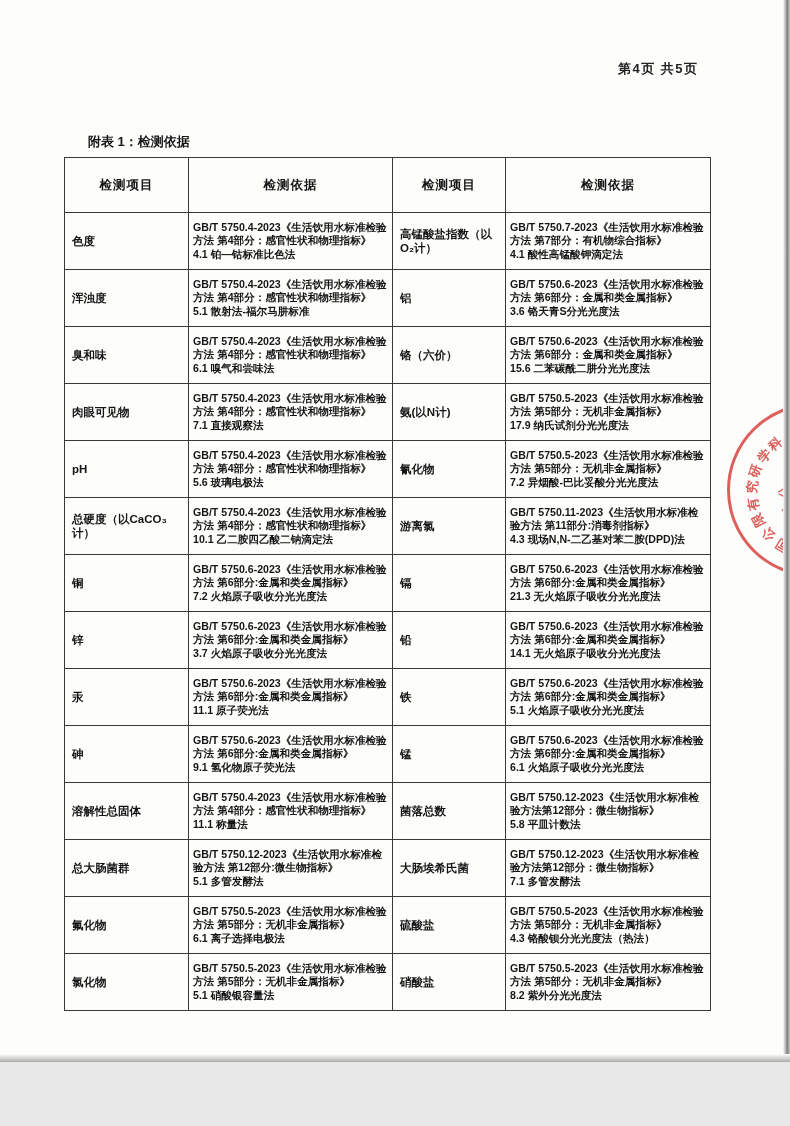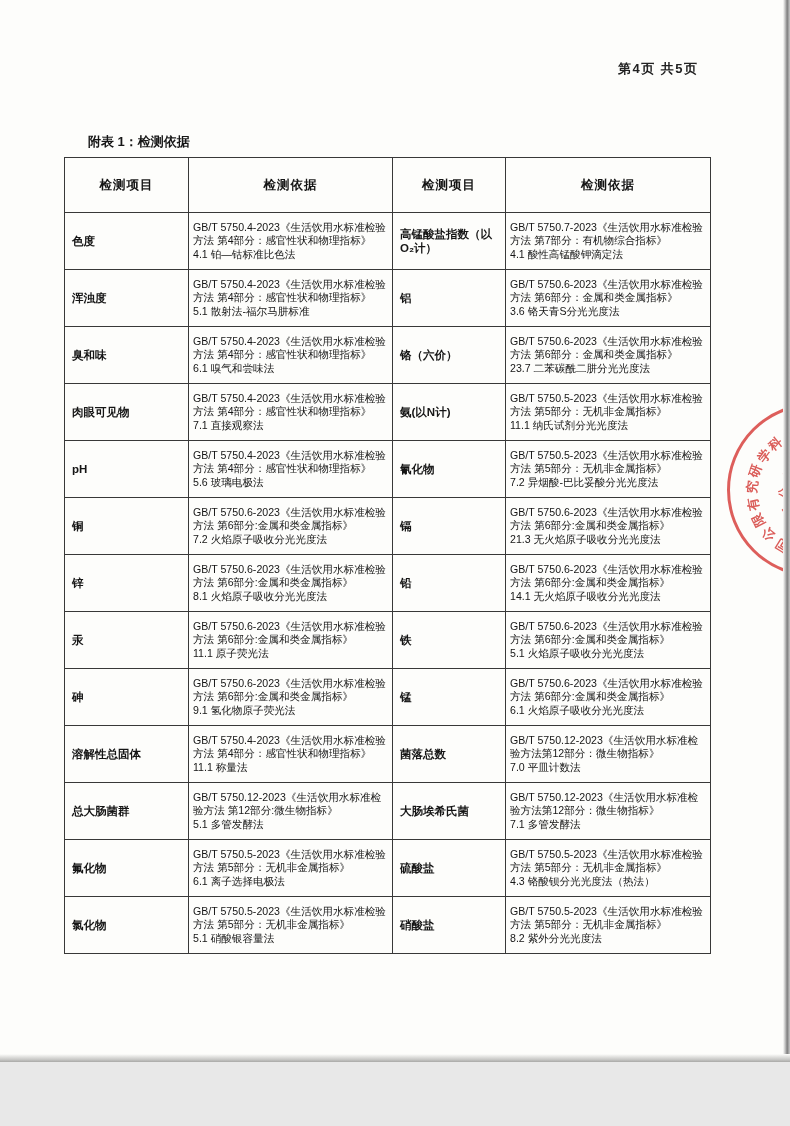--- a/index.html
+++ b/index.html
@@ -44,21 +44,21 @@
   th.hdr {
     font-size:12.5px; font-weight:bold; text-align:center;
     color:#151515; letter-spacing:1px; background:#fdfdfb;
   }
   td.item {
     font-size:11.5px; font-weight:bold; text-align:left;
     vertical-align:middle; padding:2px 3px 2px 7px; line-height:14px;
     color:#151515;
   }
   td.basis-cell {
-    font-size:10.6px; font-weight:normal; text-align:left;
+    font-size:10.6px; font-weight:bold; text-align:left;
     vertical-align:middle; padding:1px 3px 1px 4px; line-height:13.2px;
     color:#151515;
   }
   td.basis-cell .std { display:block; }
   td.basis-cell .method { display:block; }
   
   .stamp {
     position:absolute; left:727px; top:403px; width:174px; height:174px;
     pointer-events:none;
   }
@@ -123,64 +123,76 @@
         </tr>
         <tr>
           <td class="item">臭和味</td>
           <td class="basis-cell">
             <span class="std">GB/T 5750.4-2023《生活饮用水标准检验方法 第4部分：感官性状和物理指标》</span>
             <span class="method">6.1 嗅气和尝味法</span>
           </td>
           <td class="item">铬（六价）</td>
           <td class="basis-cell">
             <span class="std">GB/T 5750.6-2023《生活饮用水标准检验方法 第6部分：金属和类金属指标》</span>
-            <span class="method">23.7 二苯碳酰二肼分光光度法</span>
+            <span class="method">15.6 二苯碳酰二肼分光光度法</span>
           </td>
         </tr>
         <tr>
           <td class="item">肉眼可见物</td>
           <td class="basis-cell">
             <span class="std">GB/T 5750.4-2023《生活饮用水标准检验方法 第4部分：感官性状和物理指标》</span>
             <span class="method">7.1 直接观察法</span>
           </td>
           <td class="item">氨(以N计)</td>
           <td class="basis-cell">
             <span class="std">GB/T 5750.5-2023《生活饮用水标准检验方法 第5部分：无机非金属指标》</span>
-            <span class="method">11.1 纳氏试剂分光光度法</span>
+            <span class="method">17.9 纳氏试剂分光光度法</span>
           </td>
         </tr>
         <tr>
           <td class="item">pH</td>
           <td class="basis-cell">
             <span class="std">GB/T 5750.4-2023《生活饮用水标准检验方法 第4部分：感官性状和物理指标》</span>
             <span class="method">5.6 玻璃电极法</span>
           </td>
           <td class="item">氰化物</td>
           <td class="basis-cell">
             <span class="std">GB/T 5750.5-2023《生活饮用水标准检验方法 第5部分：无机非金属指标》</span>
             <span class="method">7.2 异烟酸-巴比妥酸分光光度法</span>
           </td>
         </tr>
         <tr>
+          <td class="item">总硬度（以CaCO₃计）</td>
+          <td class="basis-cell">
+            <span class="std">GB/T 5750.4-2023《生活饮用水标准检验方法 第4部分：感官性状和物理指标》</span>
+            <span class="method">10.1 乙二胺四乙酸二钠滴定法</span>
+          </td>
+          <td class="item">游离氯</td>
+          <td class="basis-cell">
+            <span class="std">GB/T 5750.11-2023《生活饮用水标准检验方法 第11部分:消毒剂指标》</span>
+            <span class="method">4.3 现场N,N-二乙基对苯二胺(DPD)法</span>
+          </td>
+        </tr>
+        <tr>
           <td class="item">铜</td>
           <td class="basis-cell">
             <span class="std">GB/T 5750.6-2023《生活饮用水标准检验方法 第6部分:金属和类金属指标》</span>
             <span class="method">7.2 火焰原子吸收分光光度法</span>
           </td>
           <td class="item">镉</td>
           <td class="basis-cell">
             <span class="std">GB/T 5750.6-2023《生活饮用水标准检验方法 第6部分:金属和类金属指标》</span>
             <span class="method">21.3 无火焰原子吸收分光光度法</span>
           </td>
         </tr>
         <tr>
           <td class="item">锌</td>
           <td class="basis-cell">
             <span class="std">GB/T 5750.6-2023《生活饮用水标准检验方法 第6部分:金属和类金属指标》</span>
-            <span class="method">8.1 火焰原子吸收分光光度法</span>
+            <span class="method">3.7 火焰原子吸收分光光度法</span>
           </td>
           <td class="item">铅</td>
           <td class="basis-cell">
             <span class="std">GB/T 5750.6-2023《生活饮用水标准检验方法 第6部分:金属和类金属指标》</span>
             <span class="method">14.1 无火焰原子吸收分光光度法</span>
           </td>
         </tr>
         <tr>
           <td class="item">汞</td>
           <td class="basis-cell">
@@ -207,21 +219,21 @@
         </tr>
         <tr>
           <td class="item">溶解性总固体</td>
           <td class="basis-cell">
             <span class="std">GB/T 5750.4-2023《生活饮用水标准检验方法 第4部分：感官性状和物理指标》</span>
             <span class="method">11.1 称量法</span>
           </td>
           <td class="item">菌落总数</td>
           <td class="basis-cell">
             <span class="std">GB/T 5750.12-2023《生活饮用水标准检验方法第12部分：微生物指标》</span>
-            <span class="method">7.0 平皿计数法</span>
+            <span class="method">5.8 平皿计数法</span>
           </td>
         </tr>
         <tr>
           <td class="item">总大肠菌群</td>
           <td class="basis-cell">
             <span class="std">GB/T 5750.12-2023《生活饮用水标准检验方法 第12部分:微生物指标》</span>
             <span class="method">5.1 多管发酵法</span>
           </td>
           <td class="item">大肠埃希氏菌</td>
           <td class="basis-cell">

